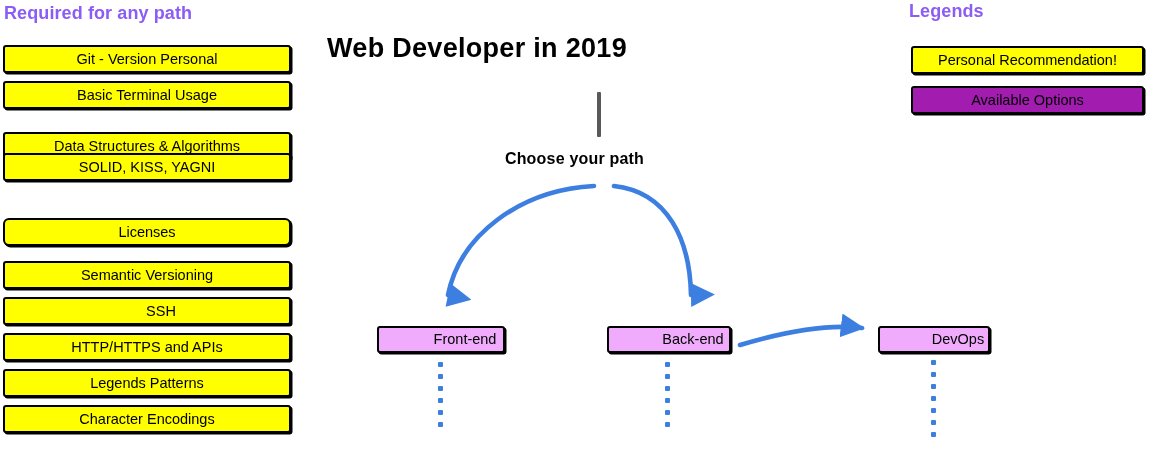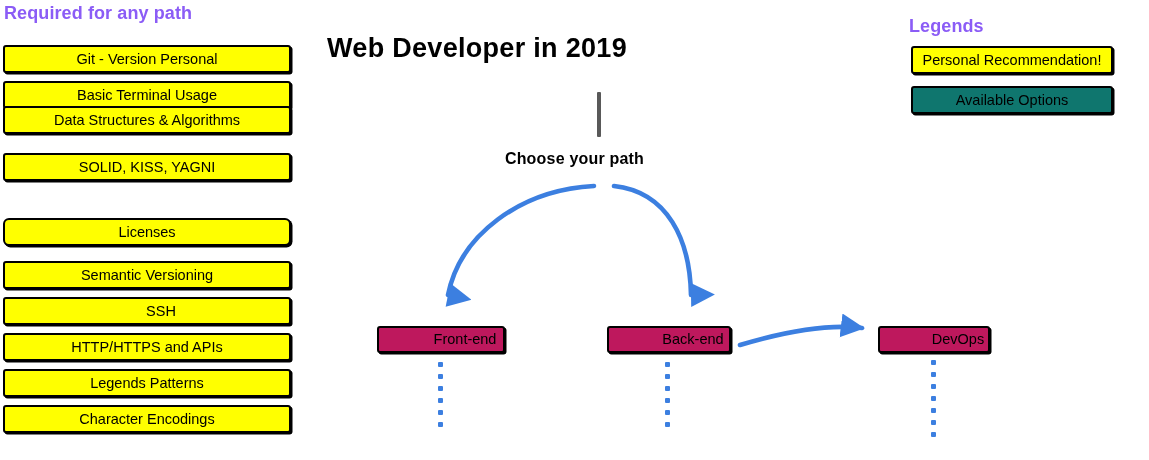--- a/index.html
+++ b/index.html
@@ -22,53 +22,53 @@
   
   .section-heading {
     position: absolute;
     font-size: 18px;
     font-weight: bold;
     color: #8b5cf6;
     letter-spacing: 0.1px;
     white-space: nowrap;
   }
   #required-heading { left: 4px;  top: 3px; }
-  #legends-heading  { left: 909px; top: 16px; }
+  #legends-heading  { left: 909px; top: 1px; }
 
   
   .node {
     position: absolute;
     box-sizing: border-box;
     border: 2.6px solid #000000;
     border-radius: 3px;
     display: flex;
     align-items: center;
     justify-content: center;
     color: #000000;
     font-size: 14px;
     line-height: 1;
     white-space: nowrap;
     box-shadow: 1.5px 1.5px 0 #000000;
   }
   .node.yellow { background: #FFFF00; }
-  .node.tan    { background: #be185d; padding-left: 48px; }
-  .node.tan-light { background: #0f766e; }
+  .node.tan    { background: #f0abfc; padding-left: 48px; }
+  .node.tan-light { background: #a21caf; }
 
   
   .req-box {
     left: 3px;
     width: 288px;
     height: 28px;
     font-size: 14.5px;
   }
 
   
   .legend-box {
     left: 911px;
-    width: 202px;
+    width: 233px;
     height: 28px;
     font-size: 14.5px;
   }
   #legend-personal { top: 46px; }
   #legend-available { top: 86px; }
 
   
   .path-node {
     height: 27px;
     font-size: 14.5px;
@@ -139,21 +139,21 @@
 </style>
 </head>
 <body>
 
 <div id="canvas">
 
   <div class="section-heading" id="required-heading">Required for any path</div>
 
   <div class="node yellow req-box" style="top:45px;">Git - Version Personal</div>
   <div class="node yellow req-box" style="top:81px;">Basic Terminal Usage</div>
-  <div class="node yellow req-box" style="top:106px;">Data Structures &amp; Algorithms</div>
+  <div class="node yellow req-box" style="top:132px;">Data Structures &amp; Algorithms</div>
   <div class="node yellow req-box" style="top:153px;">SOLID, KISS, YAGNI</div>
   <div class="node yellow req-box" style="top:218px;border-radius:6px;">Licenses</div>
   <div class="node yellow req-box" style="top:261px;">Semantic Versioning</div>
   <div class="node yellow req-box" style="top:297px;padding-left:28px;">SSH</div>
   <div class="node yellow req-box" style="top:333px;">HTTP/HTTPS and APIs</div>
   <div class="node yellow req-box" style="top:369px;">Legends Patterns</div>
   <div class="node yellow req-box" style="top:405px;">Character Encodings</div>
 
   <div id="main-title">Web Developer in 2019</div>
 

